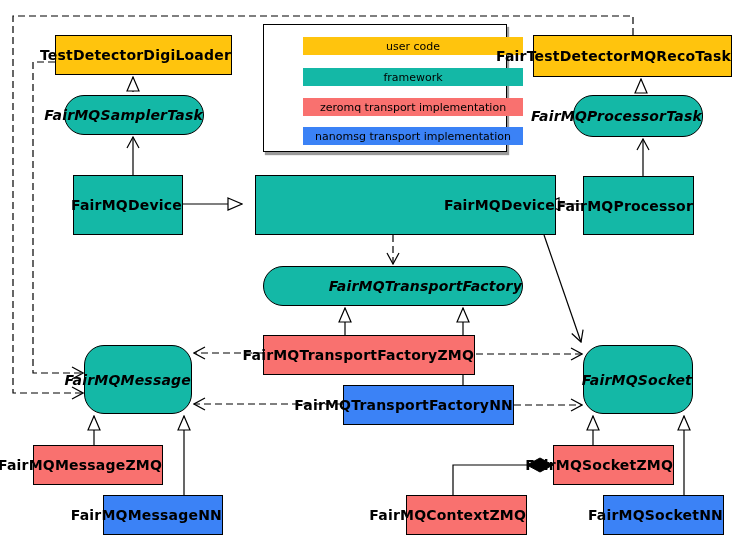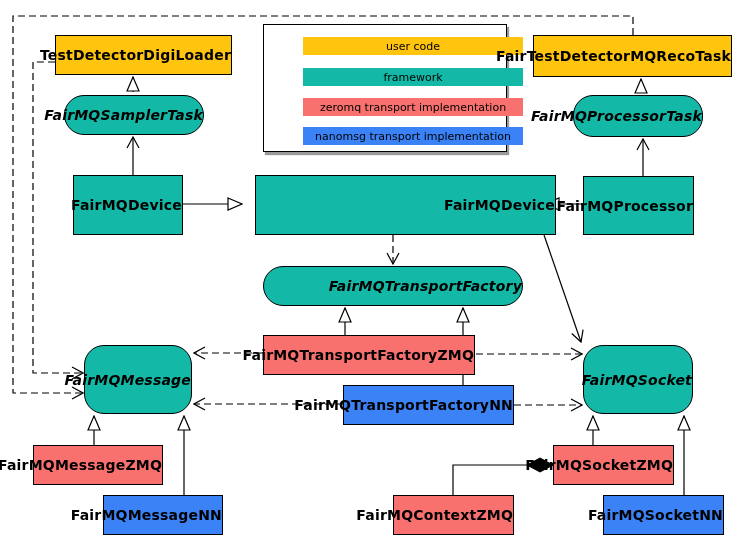--- a/index.html
+++ b/index.html
@@ -153,17 +153,17 @@
   </div>
 
   <div class="node cat-zeromq" style="left:553px;top:445px;width:121px;height:40px">
     <span>FairMQSocketZMQ</span>
   </div>
 
   <div class="node cat-nanomsg" style="left:603px;top:495px;width:121px;height:40px">
     <span>FairMQSocketNN</span>
   </div>
 
-  <div class="node cat-zeromq" style="left:393px;top:495px;width:121px;height:40px">
+  <div class="node cat-zeromq" style="left:406px;top:495px;width:121px;height:40px">
     <span>FairMQContextZMQ</span>
   </div>
 
 </div>
 
 </body></html>

